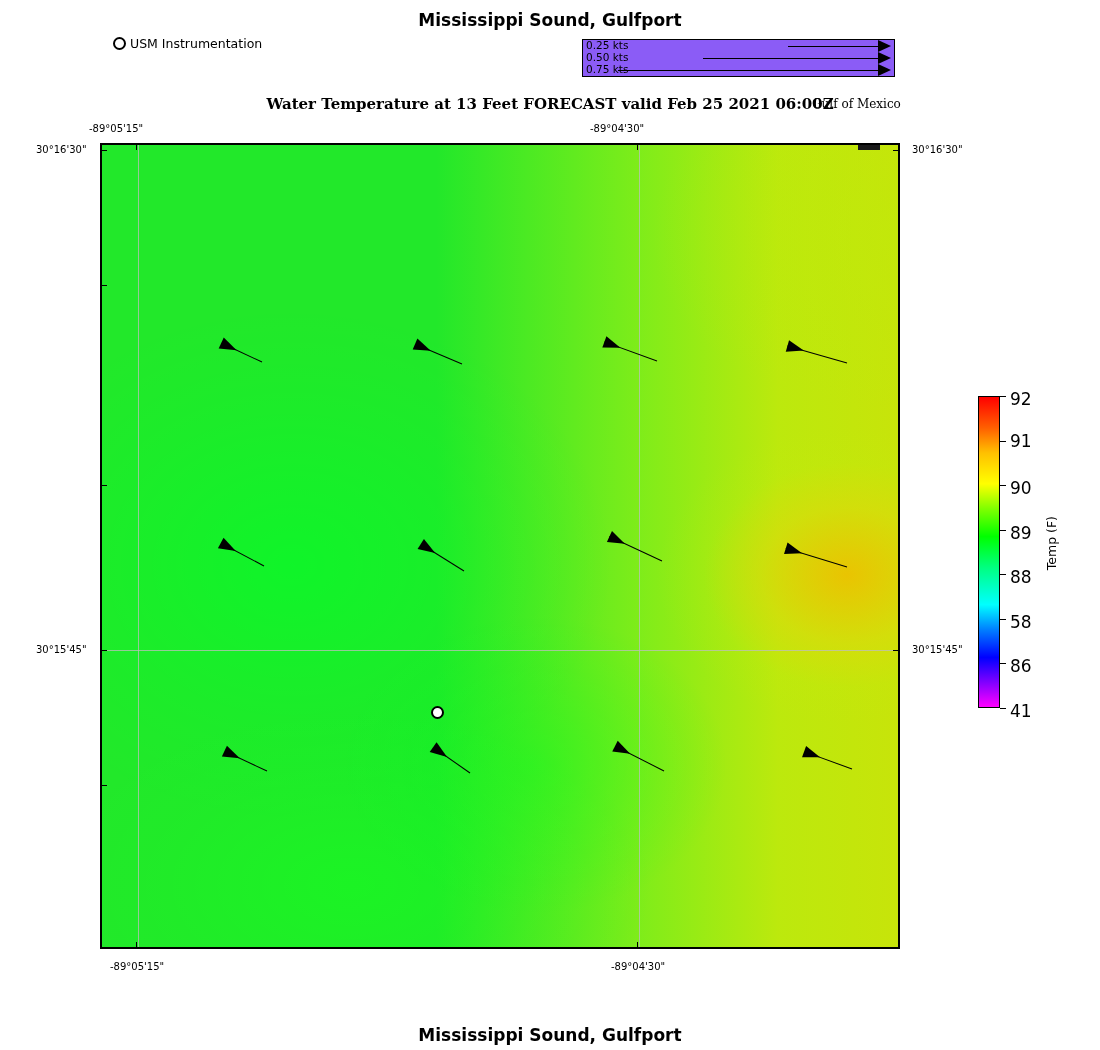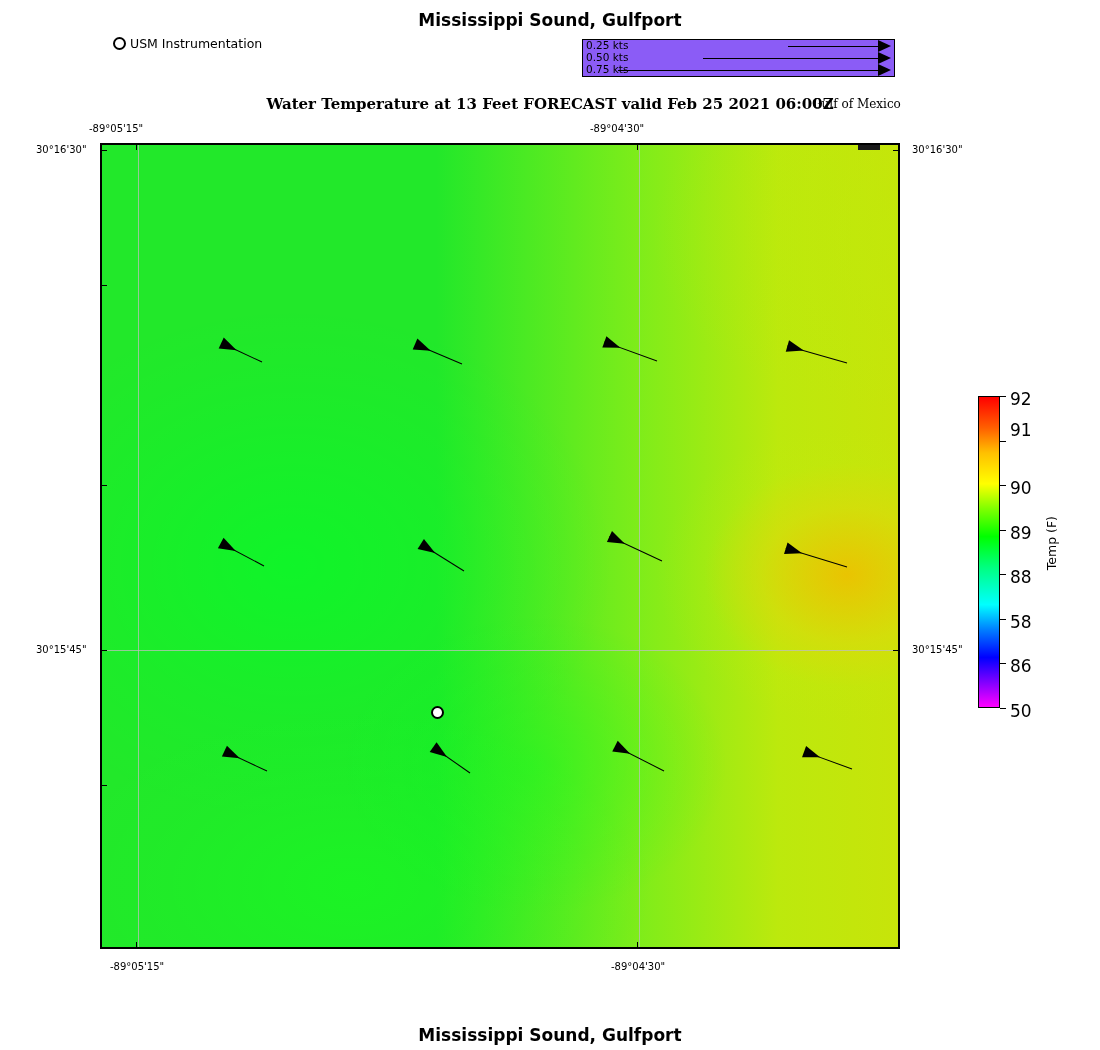--- a/index.html
+++ b/index.html
@@ -348,26 +348,26 @@
 <div class="axis-label" style="left:36px; top:644px;">30°15'45"</div>
 <div class="axis-label" style="left:912px; top:144px;">30°16'30"</div>
 <div class="axis-label" style="left:912px; top:644px;">30°15'45"</div>
 
 <div class="abs" id="colorbar-wrap">
   <div id="colorbar"></div>
   <div id="cb-axis-title">Temp (F)</div>
 <div class="cb-tick" style="top: 0px;"></div>
     <div class="cb-label" style="top: 0px;">92</div>
     <div class="cb-tick" style="top: 44.5714px;"></div>
-    <div class="cb-label" style="top: 31px;">91</div>
+    <div class="cb-label" style="top: 42px;">91</div>
     <div class="cb-tick" style="top: 89.1429px;"></div>
     <div class="cb-label" style="top: 89.1429px;">90</div>
     <div class="cb-tick" style="top: 133.714px;"></div>
     <div class="cb-label" style="top: 133.714px;">89</div>
     <div class="cb-tick" style="top: 178.286px;"></div>
     <div class="cb-label" style="top: 178.286px;">88</div>
     <div class="cb-tick" style="top: 222.857px;"></div>
     <div class="cb-label" style="top: 222.857px;">58</div>
     <div class="cb-tick" style="top: 267.429px;"></div>
     <div class="cb-label" style="top: 267.429px;">86</div>
     <div class="cb-tick" style="top: 312px;"></div>
-    <div class="cb-label" style="top: 312px;">50</div>
+    <div class="cb-label" style="top: 312px;">41</div>
   </div>
 
 </body></html>

